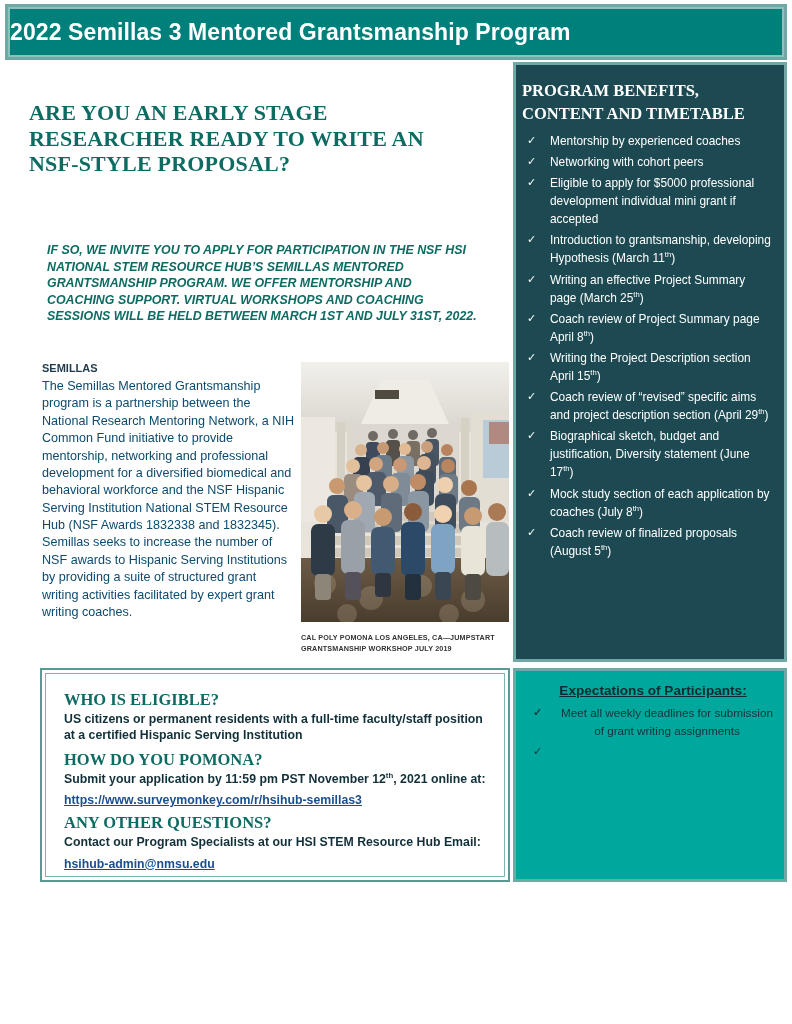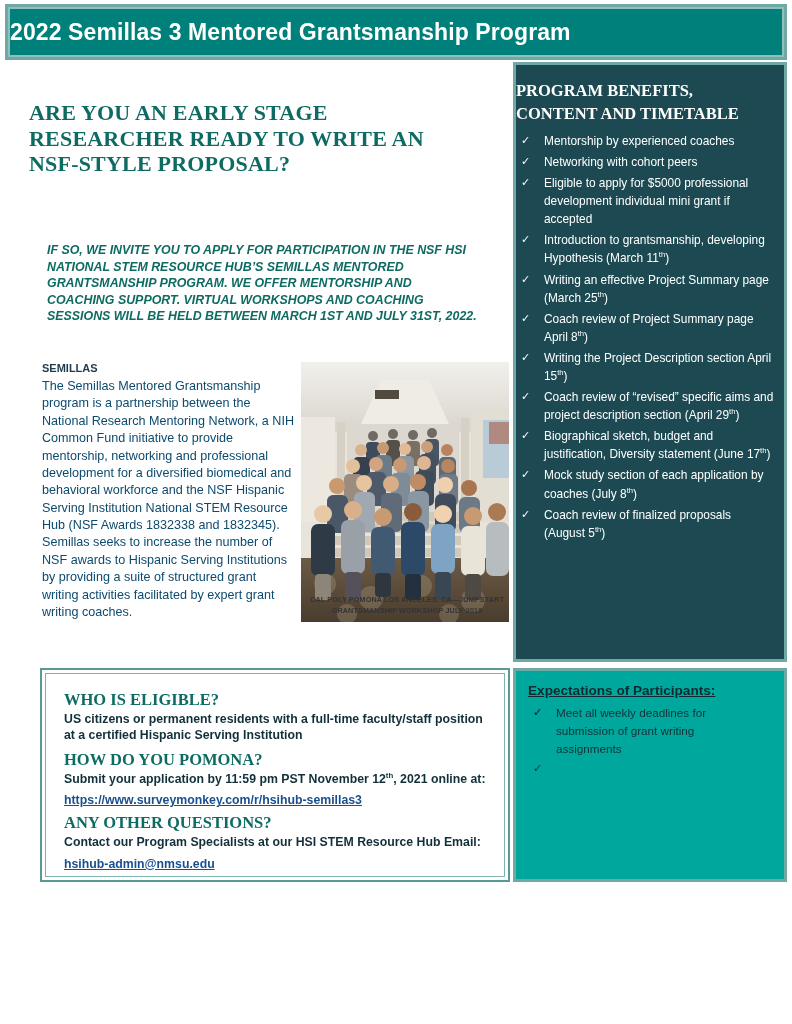--- a/index.html
+++ b/index.html
@@ -45,32 +45,32 @@
   }
   .sem-body{
     position:absolute;left:37px;top:316px;width:252px;
     color:#0c4a6e;font-size:12.6px;line-height:1.38;
   }
 
   
   .photo-box{position:absolute;left:296px;top:300px;width:208px;height:260px;overflow:hidden;background:#cfc6b8;}
   .photo-box svg{display:block;}
   .photo-cap{
-    position:absolute;left:296px;top:532px;width:212px;
-    text-align:center;color:#333;font-size:7.2px;font-weight:bold;line-height:1.55;letter-spacing:.15px;
+    position:absolute;left:296px;top:570px;width:212px;
+    text-align:left;color:#333;font-size:7.2px;font-weight:bold;line-height:1.55;letter-spacing:.15px;
   }
 
   
   .sidebar{
     position:absolute;left:513px;top:62px;width:274px;height:600px;
     background:#6fa8a4;padding:3px;box-sizing:border-box;
   }
   .sidebar-inner{
     width:100%;height:100%;background:#1d4a52;box-sizing:border-box;
-    padding:14px 10px 8px 0;
+    padding:14px 10px 8px 6px;
   }
   .sb-title{
     color:#fff;font-family:"Liberation Serif", serif;font-weight:bold;
     font-size:16.5px;line-height:1.42;margin:0 0 6px 0;
   }
   ul.ck{list-style:none;margin:0;padding:0;}
   ul.ck li{
     position:relative;padding-left:28px;margin-bottom:3px;
     color:#ffffff;font-size:11.9px;line-height:1.52;
   }
@@ -95,21 +95,22 @@
   .q-body{color:#12303a;font-weight:bold;font-size:12.3px;line-height:1.35;margin:0 0 6px 0;}
   .q-link{color:#1a4f8f;font-weight:bold;font-size:12.3px;text-decoration:underline;display:block;margin-bottom:6px;}
 
   
   .exp-box{
     position:absolute;left:513px;top:668px;width:274px;height:214px;
     background:#6fa8a4;padding:3px;box-sizing:border-box;
   }
   .exp-inner{
     width:100%;height:100%;background:#00a79c;box-sizing:border-box;
-    padding:12px 24px 6px 12px;
+    padding:12px 6px 6px 12px;
+    text-align:center;
   }
   .exp-title{
     color:#0d2b30;font-weight:bold;font-size:13.6px;text-decoration:underline;
     margin:0 0 6px 0;
   }
   ul.ck.dark li{color:#11333a;font-size:11.7px;}
   ul.ck.dark li .tick{color:#11333a;}
 
   
   .footer{position:absolute;left:0;top:890px;width:792px;height:110px;background:#fff;}

